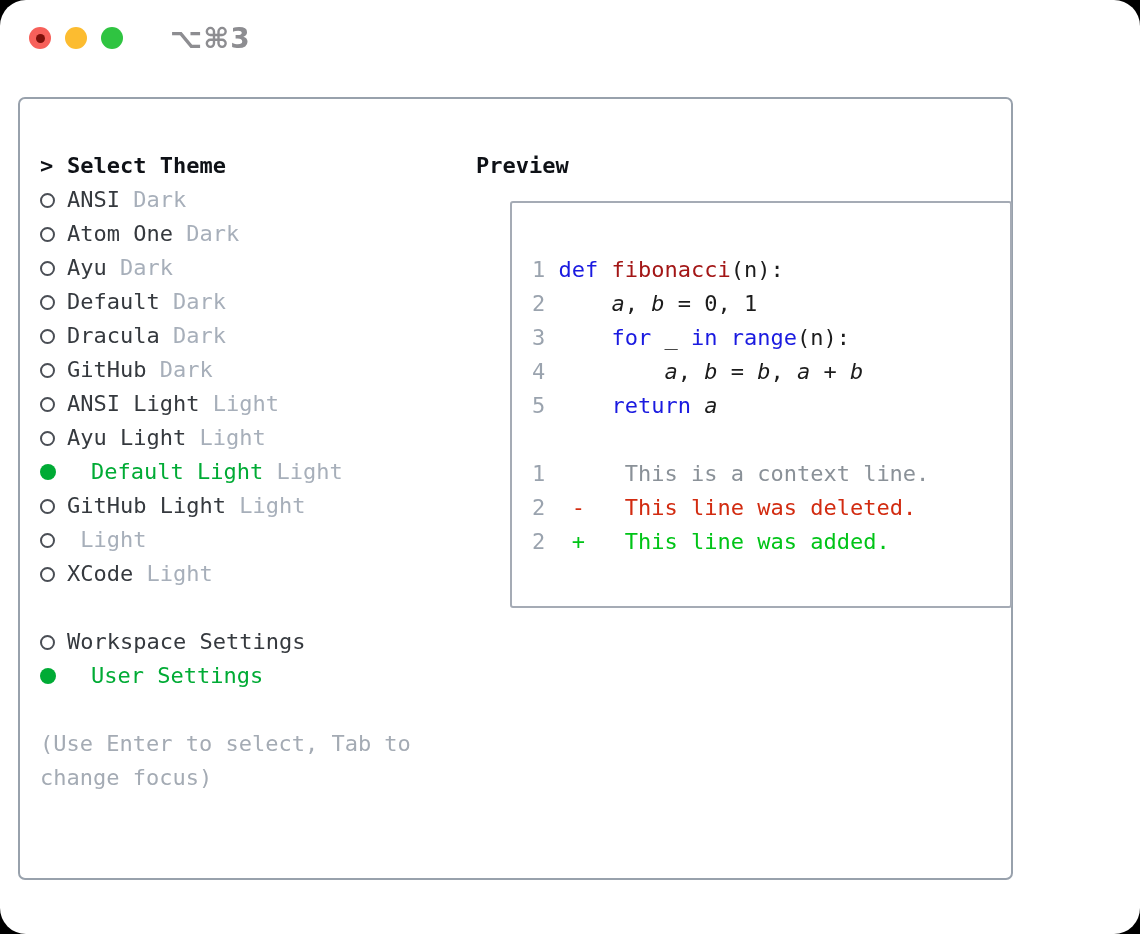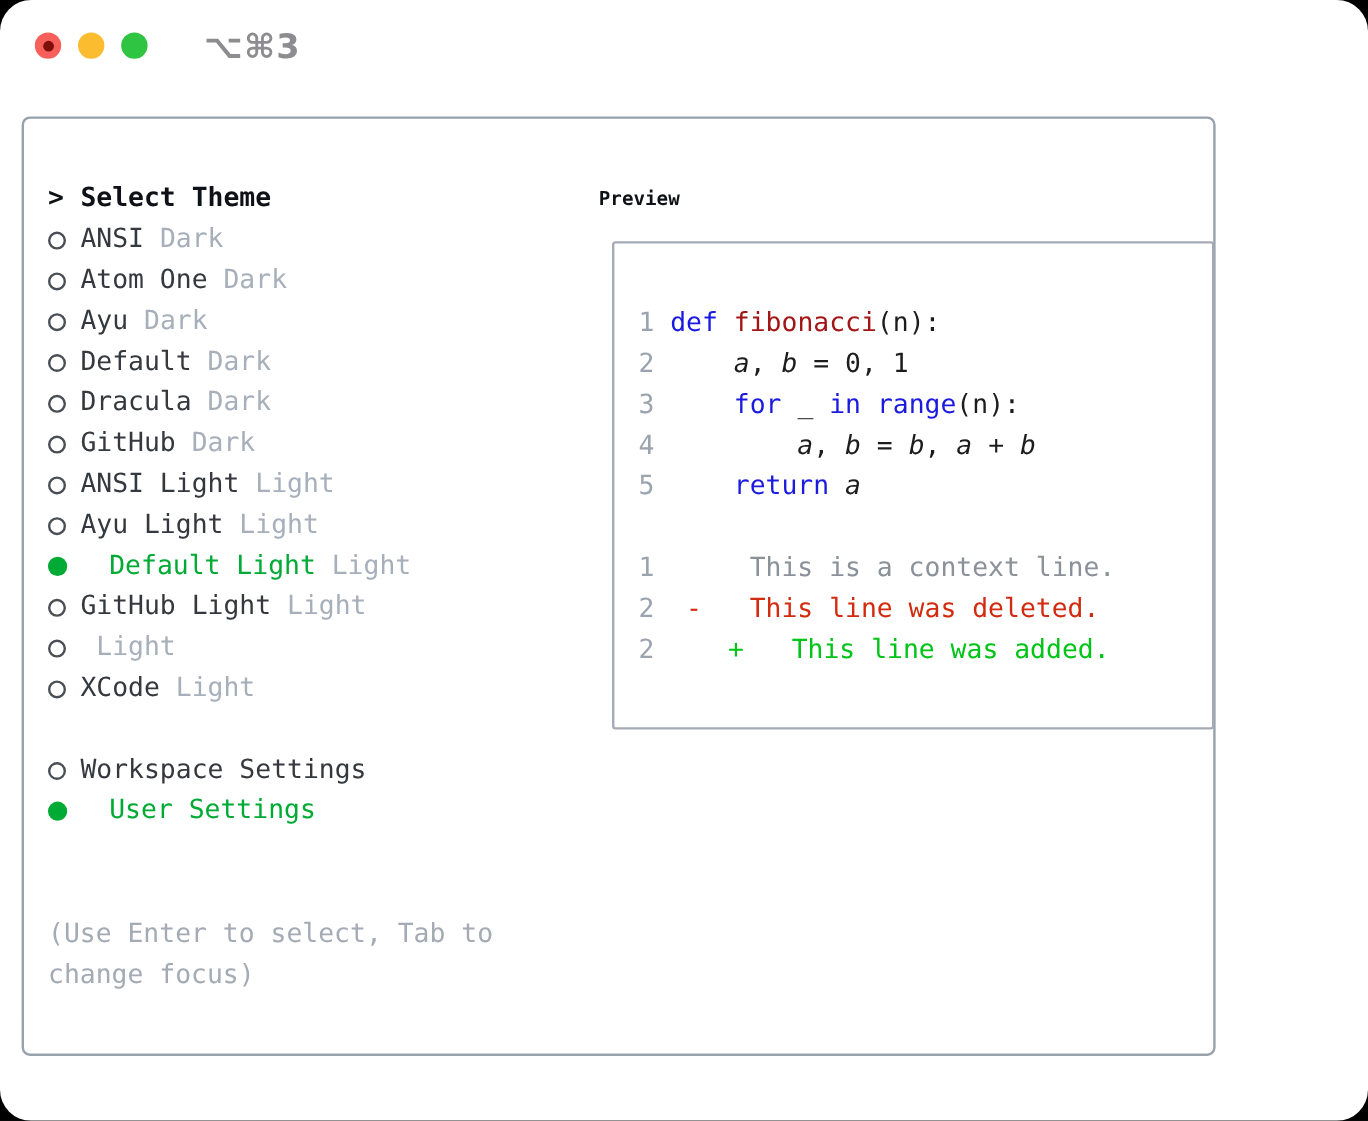--- a/index.html
+++ b/index.html
@@ -28,37 +28,37 @@
   .prompt-slot{display:inline-block;width:27px;flex:none;font-weight:bold;color:var(--text_black);}
   .list-header{font-weight:bold;color:var(--text_black);}
   .bullet{width:15px;height:15px;box-sizing:border-box;border:2px solid #4a4e55;border-radius:50%;
           margin-left:0px;margin-right:12px;flex:none;}
   .bullet.filled{border:none;background:var(--selection_green);width:16px;height:16px;margin-right:11px;}
   .item-label{color:var(--text_dark);}
   .row.selected .item-label{color:var(--selection_green);margin-left:24px;}
   .item-suffix{color:var(--muted);}
   .apply-header{height:34px;line-height:34px;padding-left:27px;color:var(--text_black);}
   .spacer{height:34px;}
-  .help{color:var(--help_gray);width:420px;margin-top:35px;}
+  .help{color:var(--help_gray);width:420px;}
 
   
-  .preview-header{position:absolute;left:479px;top:50px;height:34px;line-height:34px;
-                  font-size:16px;font-weight:bold;color:var(--text_black);}
+  .preview-header{position:absolute;left:456px;top:50px;height:34px;line-height:34px;
+                  font-size:22px;font-weight:bold;color:var(--text_black);}
   .preview-box{position:absolute;left:490px;top:102px;width:502px;height:407px;box-sizing:border-box;
                border:2px solid var(--preview_border);border-radius:3px;background:#fff;
                padding:50px 0 0 20px;overflow:hidden;}
   .pline{height:34px;line-height:34px;font-size:22px;white-space:pre;}
   .seg-ln{color:var(--line_number);}
   .seg-kw{color:var(--keyword_blue);}
   .seg-fn{color:var(--function_red);}
   .seg-pl{color:var(--code_black);}
   .seg-var{color:var(--code_black);font-style:italic;}
   .seg-ctx{color:var(--context_gray);}
   .seg-del{color:var(--deleted_red);margin-top:20px;}
-  .seg-add{color:var(--added_green);margin-left:35px;}
+  .seg-add{color:var(--added_green);}
 </style>
 </head>
 <body>
 
 <div class="window">
 
   <div class="titlebar">
     <span class="light red">
       <span class="dot"></span>
     </span>

